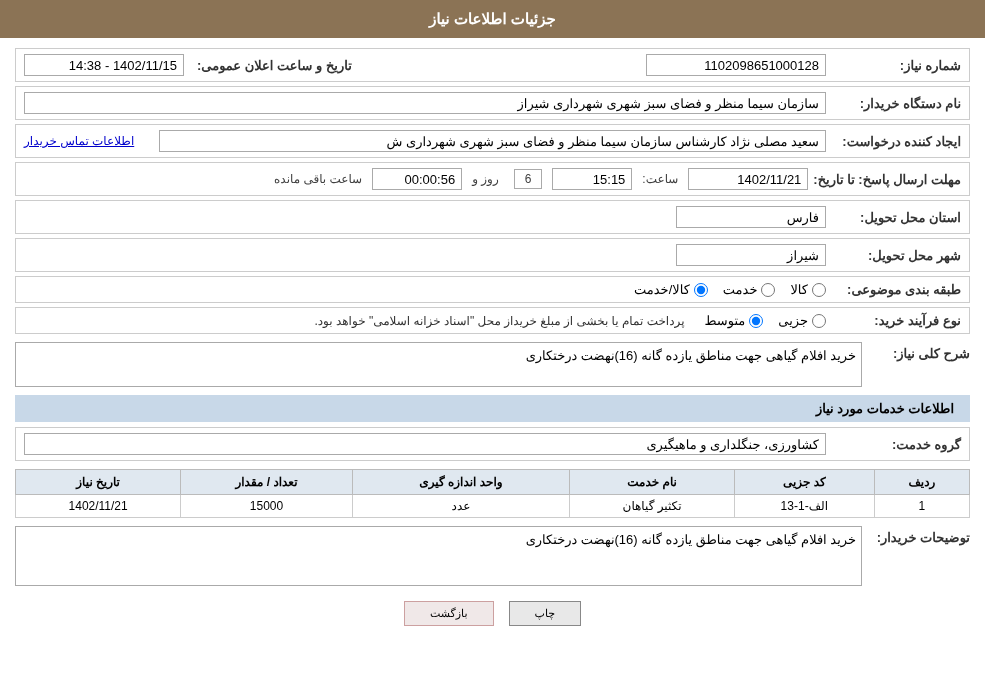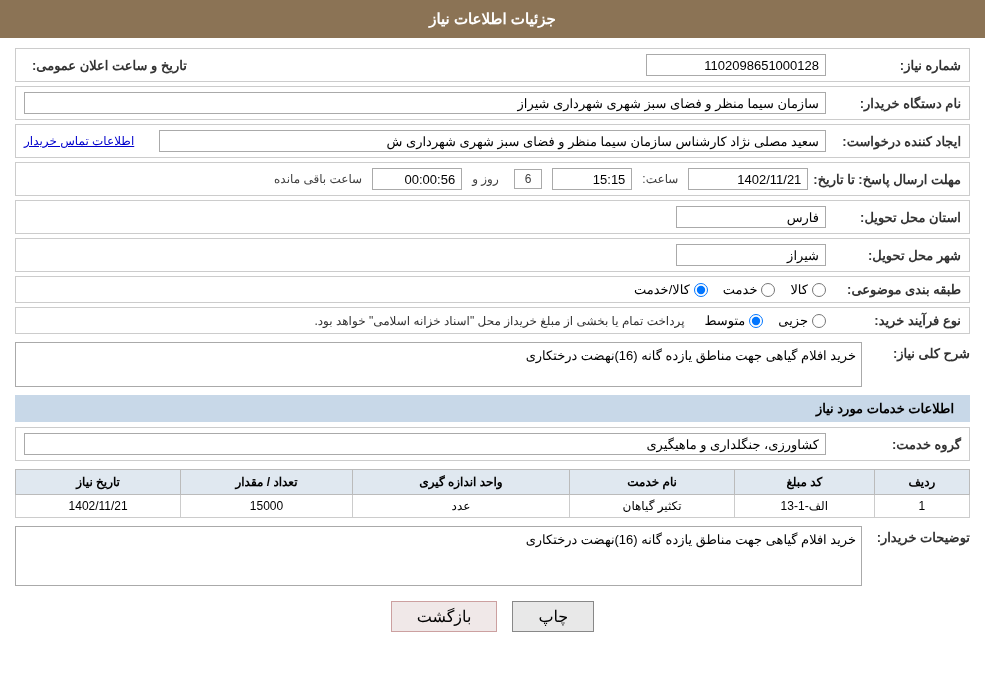--- a/index.html
+++ b/index.html
@@ -134,21 +134,21 @@
       padding-top: 4px;
     }
     .button-row {
       display: flex;
       justify-content: center;
       gap: 15px;
       padding: 15px 0;
     }
     .btn {
       padding: 5px 25px;
-      font-size: 16px;
+      font-size: 11px;
       cursor: pointer;
       border: 1px solid #999;
       background: #e8e8e8;
       font-family: Liberation Serif, serif;
     }
     .btn-print {
       background: #e8e8e8;
       border: 1px solid #888;
     }
     .btn-back {
@@ -185,20 +185,21 @@
     <span>جزئیات اطلاعات نیاز</span>
   </div>
 
   <div class="content">
 
     <div class="form-row" style="border:1px solid #ccc; margin-bottom:4px; background:#fff; padding:5px 8px;">
       <span class="label">شماره نیاز:</span>
       <span class="value-box value-number" style="font-size:13px;">1102098651000128</span>
       <span style="flex:1;"></span>
       <span class="label" style="min-width:auto; margin-left:8px;">تاریخ و ساعت اعلان عمومی:</span>
+      <span class="value-box" style="min-width:160px;">1402/11/15 - 14:38</span>
     </div>
 
     <div class="form-row" style="border:1px solid #ccc; margin-bottom:4px; background:#fff; padding:5px 8px;">
       <span class="label">نام دستگاه خریدار:</span>
       <span class="value-box value-box-wide">سازمان سیما منظر و فضای سبز شهری شهرداری شیراز</span>
     </div>
 
     <div class="form-row" style="border:1px solid #ccc; margin-bottom:4px; background:#fff; padding:5px 8px;">
       <span class="label">ایجاد کننده درخواست:</span>
       <span class="value-box" style="flex:1;">سعید مصلی نژاد کارشناس سازمان سیما منظر و فضای سبز شهری شهرداری ش</span>
@@ -271,21 +272,21 @@
     <div class="form-row" style="border:1px solid #ccc; margin-bottom:5px; background:#fff; padding:5px 8px;">
       <span class="label">گروه خدمت:</span>
       <span class="value-box value-box-wide">کشاورزی، جنگلداری و ماهیگیری</span>
     </div>
 
     <div class="table-section">
       <table>
         <thead>
           <tr>
             <th>ردیف</th>
-            <th>کد مبلغ</th>
+            <th>کد جزیی</th>
             <th>نام خدمت</th>
             <th>واحد اندازه گیری</th>
             <th>تعداد / مقدار</th>
             <th>تاریخ نیاز</th>
           </tr>
         </thead>
         <tbody>
           <tr>
             <td>1</td>
             <td>الف-1-13</td>

